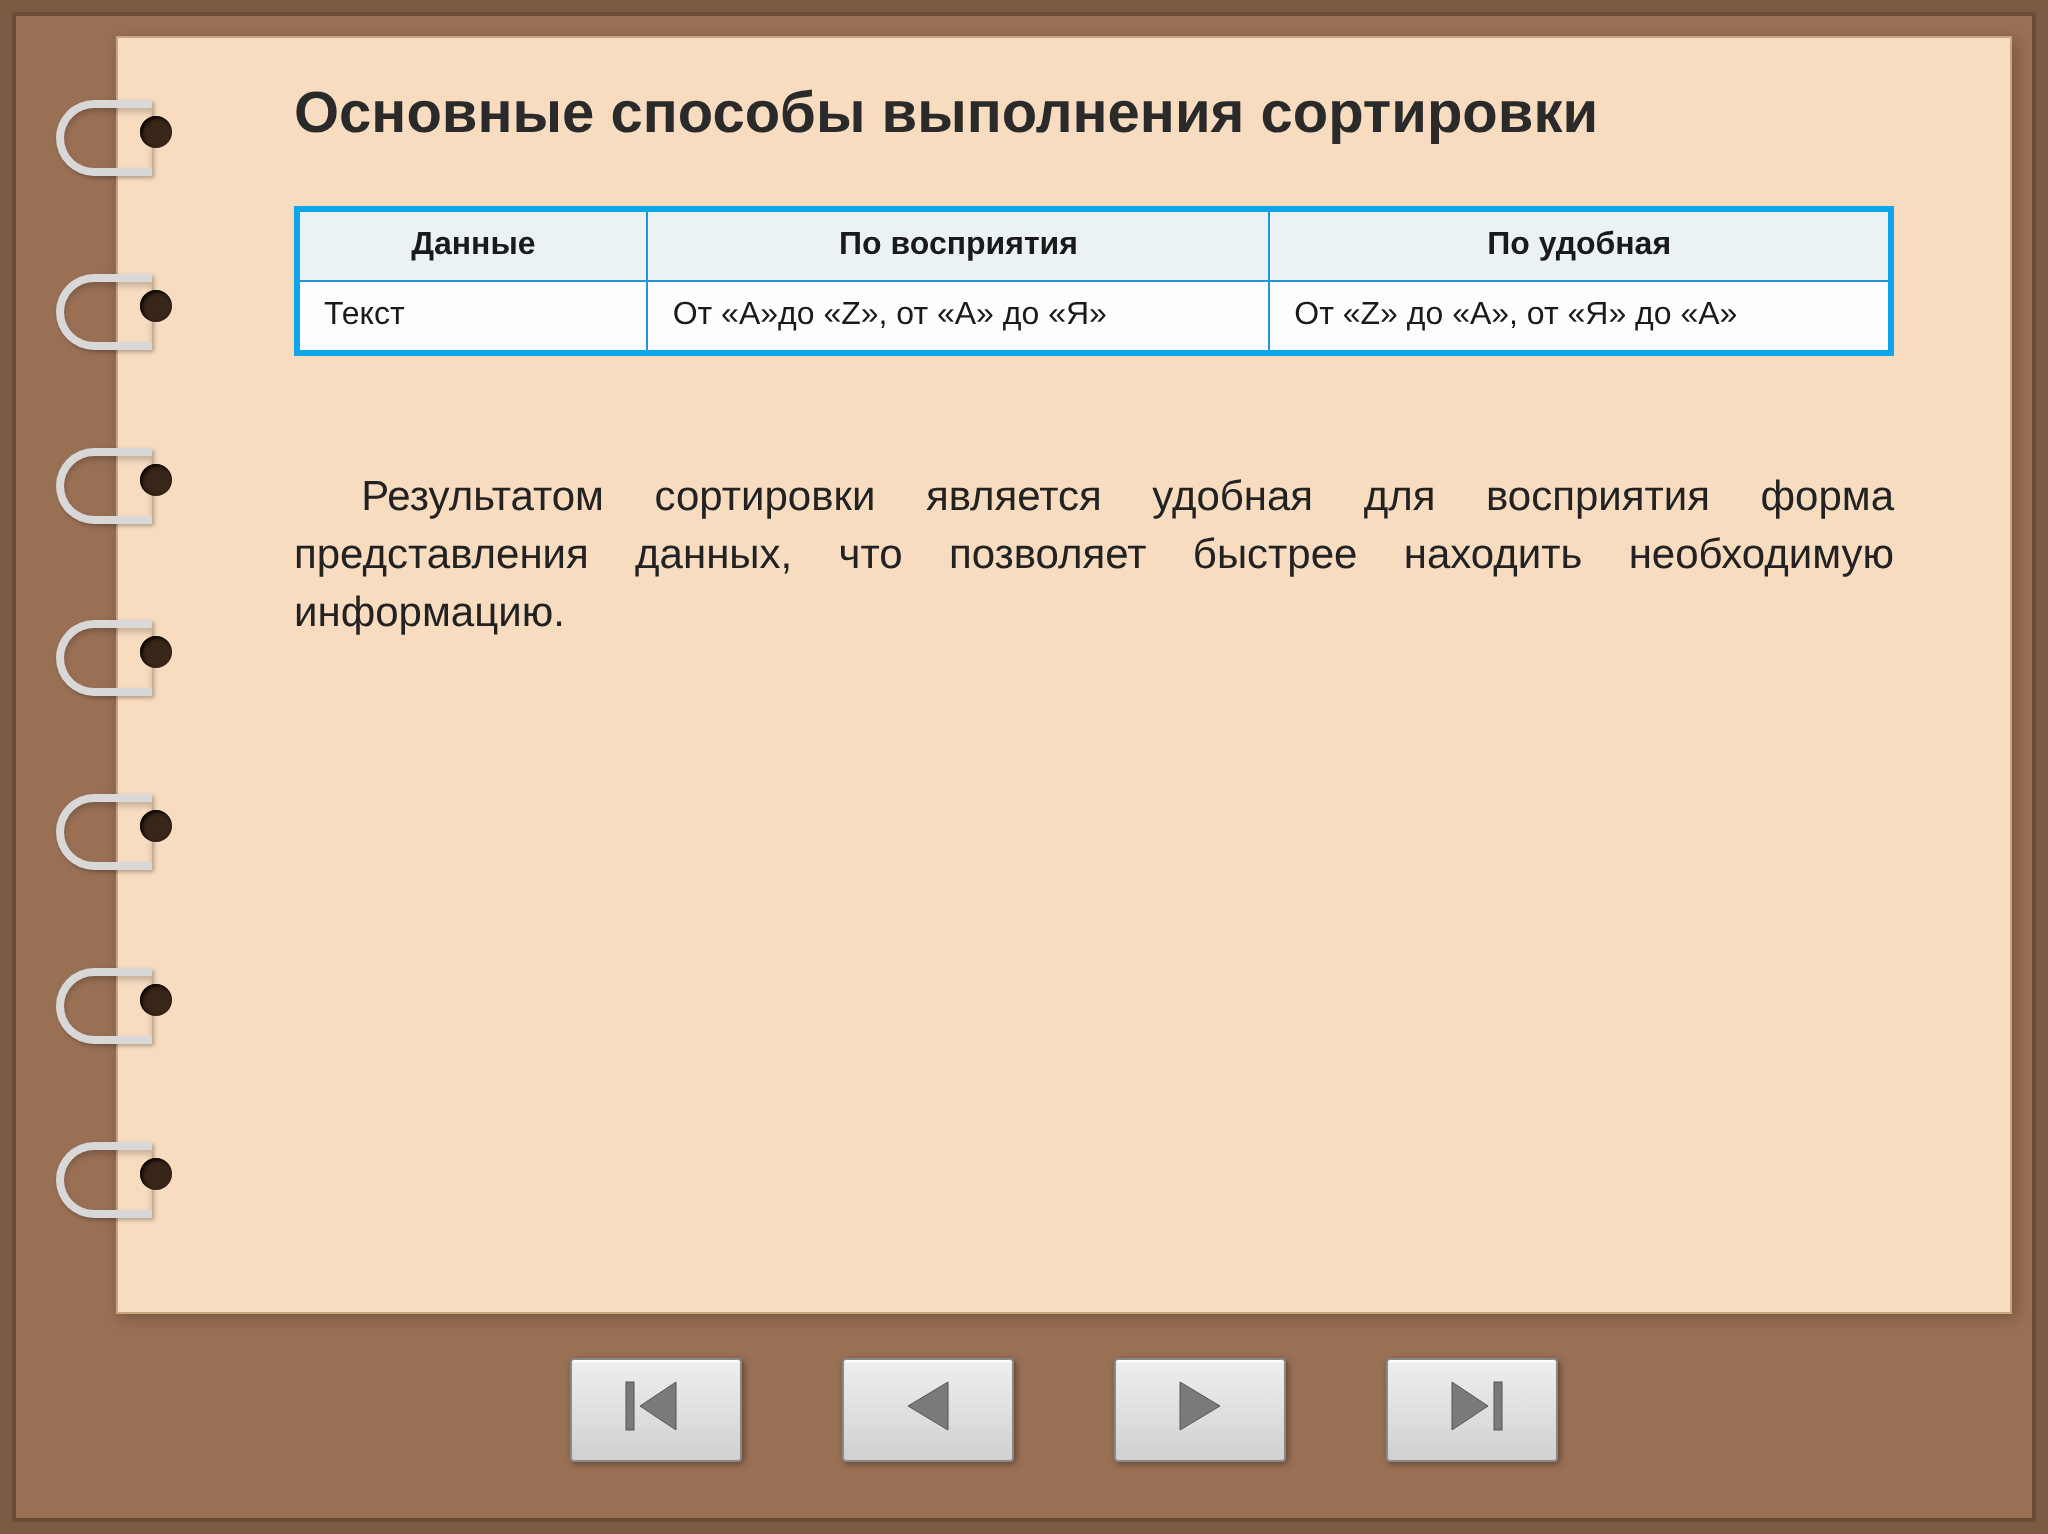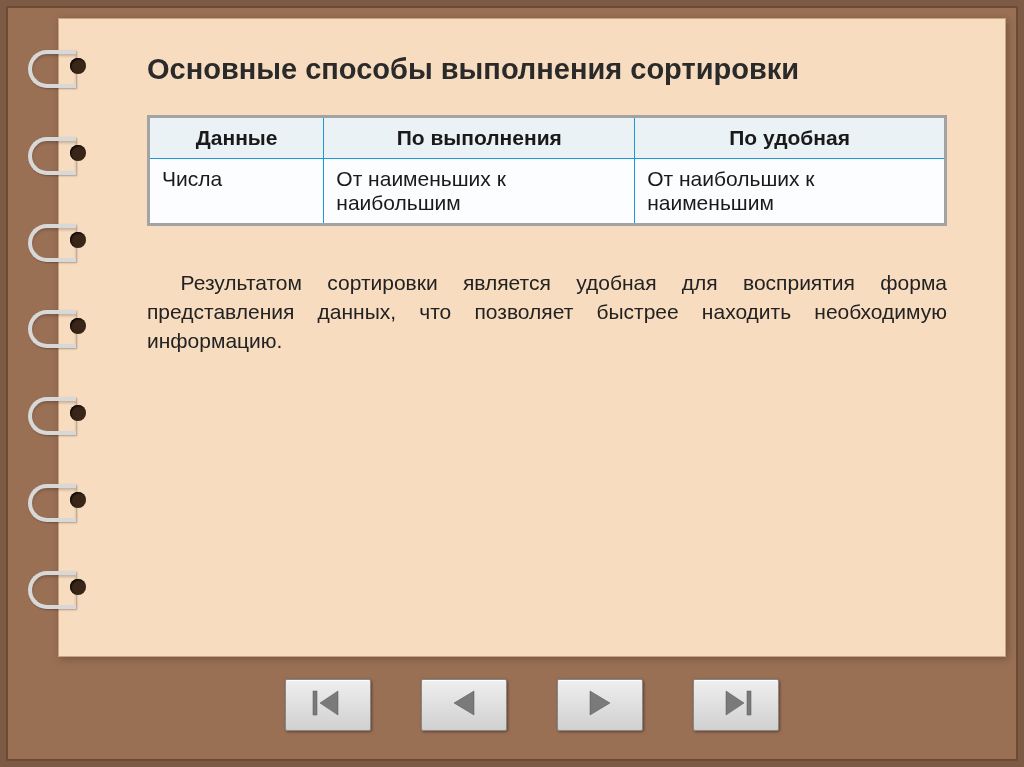--- a/index.html
+++ b/index.html
@@ -53,34 +53,34 @@
     background: #3a2618;
     border-radius: 50%;
     box-shadow: inset 1px 1px 2px #000;
   }
   .slide {
     position: absolute;
     left: 58px; top: 18px; right: 18px; bottom: 110px;
     background: #f7dcc0;
     border: 1px solid #c9a57e;
     box-shadow: 2px 2px 8px rgba(0,0,0,0.25);
-    padding: 32px 58px 30px 88px;
+    padding: 20px 58px 30px 88px;
   }
   .title {
     font-size: 29px;
     font-weight: bold;
     color: #2a2a2a;
     line-height: 1.3;
     margin-bottom: 26px;
   }
   table.sort-table {
     border-collapse: collapse;
-    border: 3px solid #a3a3a3;
+    border: 3px solid #0ea5e9;
     width: 100%;
-    font-size: 21px;
+    font-size: 16px;
     background: #bef264;
   }
   table.sort-table th {
     background: #eaf2f6;
     border: 1px solid #2196d6;
     padding: 8px 12px;
     text-align: center;
     font-weight: bold;
     color: #1a1a1a;
   }
@@ -91,21 +91,21 @@
     color: #1a1a1a;
     background: #fbfdfe;
   }
   table.sort-table th:first-child,
   table.sort-table td:first-child { width: 22%; }
   table.sort-table th:nth-child(2),
   table.sort-table td:nth-child(2) { width: 39%; }
   table.sort-table th:nth-child(3),
   table.sort-table td:nth-child(3) { width: 39%; }
   .summary {
-    margin-top: 42px;
+    margin-top: 56px;
     font-size: 21px;
     line-height: 1.4;
     color: #222;
     text-align: justify;
     text-indent: 1.6em;
   }
   .nav-bar {
     position: absolute;
     left: 58px; right: 18px; bottom: 30px;
     height: 64px;
@@ -157,29 +157,29 @@
     </div>
 </div>
 
 <div class="slide">
   <h1 class="title">Основные способы выполнения сортировки</h1>
 
   <table class="sort-table">
     <thead>
       <tr>
         <th>Данные</th>
-        <th>По выполнения</th>
+        <th>По восприятия</th>
         <th>По удобная</th>
       </tr>
     </thead>
     <tbody>
       <tr>
-        <td>Числа</td>
-        <td>От наименьших к наибольшим</td>
-        <td>От наибольших к наименьшим</td>
+        <td>Текст</td>
+        <td>От «A»до «Z», от «А» до «Я»</td>
+        <td>От «Z» до «A», от «Я» до «А»</td>
       </tr>
     </tbody>
   </table>
 
   <p class="summary">Результатом сортировки является удобная для восприятия форма представления данных, что позволяет быстрее находить необходимую информацию.</p>
 </div>
 
 <div class="nav-bar">
   <div class="nav-btn">
     <span>

